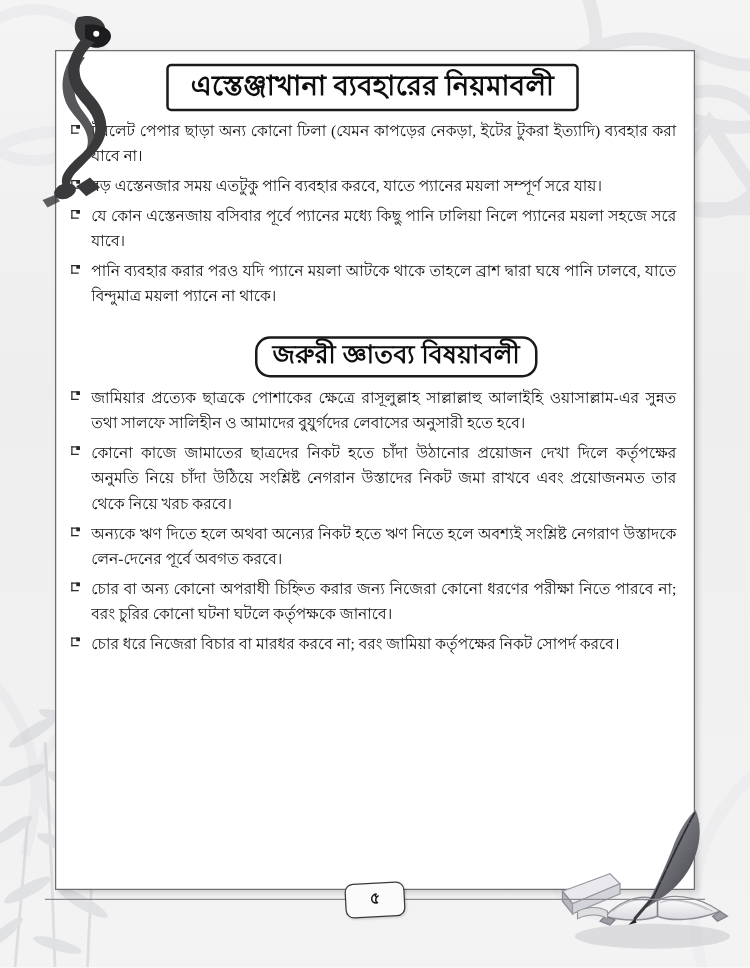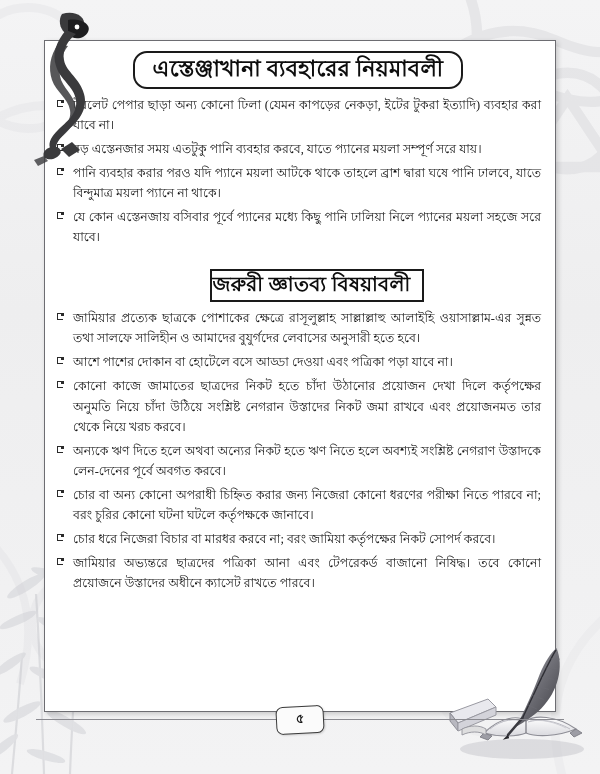--- a/index.html
+++ b/index.html
@@ -63,34 +63,34 @@
 
   
   .section-heading-wrap {
     display: flex;
     justify-content: center;
     margin: 4px 0 6px 0;
   }
   .section-heading {
     display: inline-block;
     border: 2px solid #1a1a1a;
-    border-radius: 14px;
+    border-radius: 4px;
     padding: 2px 18px 4px 18px;
     font-size: 22px;
     font-weight: bold;
     letter-spacing: .3px;
     color: #0d0d0d;
     line-height: 1.25;
     white-space: nowrap;
   }
   .section-heading.square {
-    border-radius: 0;
+    border-radius: 12px;
     border-width: 2px;
     font-size: 20px;
-    padding: 1px 12px 3px 1px;
+    padding: 1px 12px 3px 12px;
     margin-left: 38px;
   }
 
   
   ul.rules {
     list-style: none;
     margin: 0;
     padding: 0 2px 0 2px;
   }
   ul.rules > li {
@@ -239,63 +239,55 @@
         <li>
           <span class="bullet-box"></span>
           <span class="rule-text">টয়লেট পেপার ছাড়া অন্য কোনো ঢিলা (যেমন কাপড়ের নেকড়া, ইটের টুকরা ইত্যাদি) ব্যবহার করা যাবে না।</span>
         </li>
         <li>
           <span class="bullet-box"></span>
           <span class="rule-text">বড় এস্তেনজার সময় এতটুকু পানি ব্যবহার করবে, যাতে প্যানের ময়লা সম্পূর্ণ সরে যায়।</span>
         </li>
         <li>
           <span class="bullet-box"></span>
+          <span class="rule-text">যে কোন এস্তেনজায় বসিবার পূর্বে প্যানের মধ্যে কিছু পানি ঢালিয়া নিলে প্যানের ময়লা সহজে সরে যাবে।</span>
+        </li>
+        <li>
+          <span class="bullet-box"></span>
           <span class="rule-text">পানি ব্যবহার করার পরও যদি প্যানে ময়লা আটকে থাকে তাহলে ব্রাশ দ্বারা ঘষে পানি ঢালবে, যাতে বিন্দুমাত্র ময়লা প্যানে না থাকে।</span>
-        </li>
-        <li>
-          <span class="bullet-box"></span>
-          <span class="rule-text">যে কোন এস্তেনজায় বসিবার পূর্বে প্যানের মধ্যে কিছু পানি ঢালিয়া নিলে প্যানের ময়লা সহজে সরে যাবে।</span>
         </li>
       </ul>
     </div>
 
     <div class="section-gap"></div>
 
     <div>
       <div class="section-heading-wrap">
         <div class="section-heading square">জরুরী জ্ঞাতব্য বিষয়াবলী</div>
       </div>
       <ul class="rules">
         <li>
           <span class="bullet-box"></span>
           <span class="rule-text">জামিয়ার প্রত্যেক ছাত্রকে পোশাকের ক্ষেত্রে রাসূলুল্লাহ সাল্লাল্লাহু আলাইহি ওয়াসাল্লাম-এর সুন্নত তথা সালফে সালিহীন ও আমাদের বুযুর্গদের লেবাসের অনুসারী হতে হবে।</span>
         </li>
         <li>
           <span class="bullet-box"></span>
-          <span class="rule-text">আশে পাশের দোকান বা হোটেলে বসে আড্ডা দেওয়া এবং পত্রিকা পড়া যাবে না।</span>
-        </li>
-        <li>
-          <span class="bullet-box"></span>
           <span class="rule-text">কোনো কাজে জামাতের ছাত্রদের নিকট হতে চাঁদা উঠানোর প্রয়োজন দেখা দিলে কর্তৃপক্ষের অনুমতি নিয়ে চাঁদা উঠিয়ে সংশ্লিষ্ট নেগরান উস্তাদের নিকট জমা রাখবে এবং প্রয়োজনমত তার থেকে নিয়ে খরচ করবে।</span>
         </li>
         <li>
           <span class="bullet-box"></span>
           <span class="rule-text">অন্যকে ঋণ দিতে হলে অথবা অন্যের নিকট হতে ঋণ নিতে হলে অবশ্যই সংশ্লিষ্ট নেগরাণ উস্তাদকে লেন-দেনের পূর্বে অবগত করবে।</span>
         </li>
         <li>
           <span class="bullet-box"></span>
           <span class="rule-text">চোর বা অন্য কোনো অপরাধী চিহ্নিত করার জন্য নিজেরা কোনো ধরণের পরীক্ষা নিতে পারবে না; বরং চুরির কোনো ঘটনা ঘটলে কর্তৃপক্ষকে জানাবে।</span>
         </li>
         <li>
           <span class="bullet-box"></span>
           <span class="rule-text">চোর ধরে নিজেরা বিচার বা মারধর করবে না; বরং জামিয়া কর্তৃপক্ষের নিকট সোপর্দ করবে।</span>
-        </li>
-        <li>
-          <span class="bullet-box"></span>
-          <span class="rule-text">জামিয়ার অভ্যন্তরে ছাত্রদের পত্রিকা আনা এবং টেপরেকর্ড বাজানো নিষিদ্ধ। তবে কোনো প্রয়োজনে উস্তাদের অধীনে ক্যাসেট রাখতে পারবে।</span>
         </li>
       </ul>
     </div>
 
   </div>
 
   <svg id="ornament-ribbon" viewBox="0 0 100 160" aria-hidden="true">
     <g fill="#3a3a3c">
       <path d="M40 6 C52 2 64 8 62 18 C60 28 48 30 42 24 C38 20 36 12 40 6 Z"></path>
       <path d="M46 12 C58 10 70 16 66 24 C62 32 50 32 46 26 Z" fill="#1d1d1f"></path>

